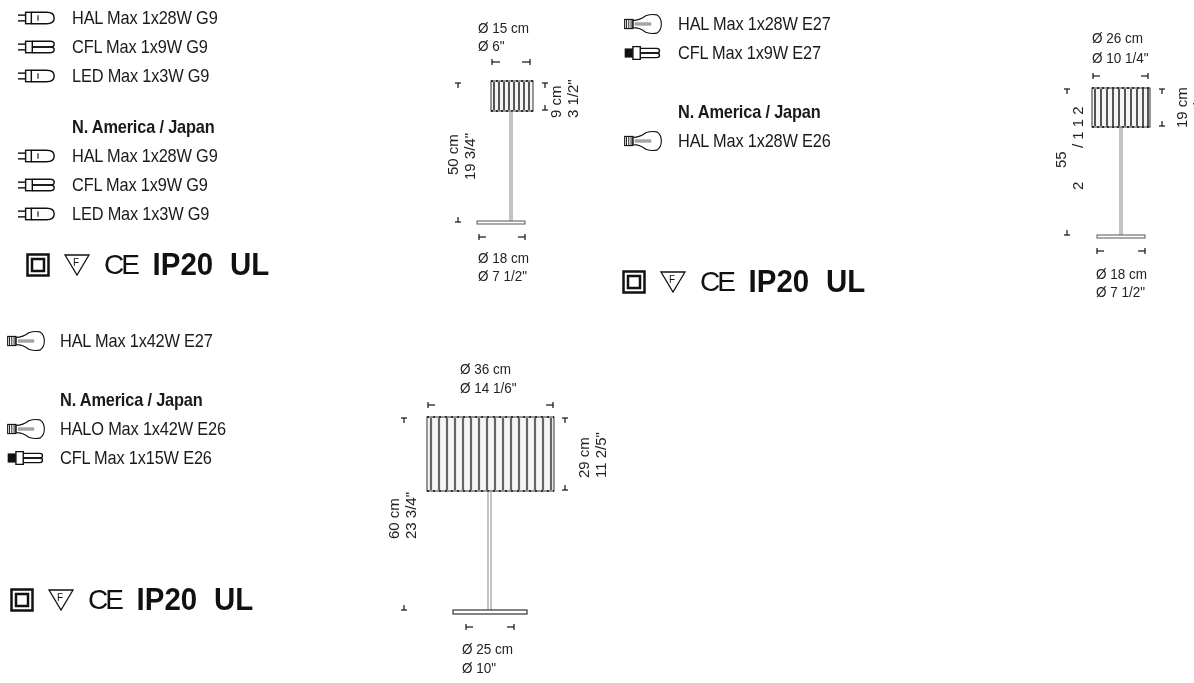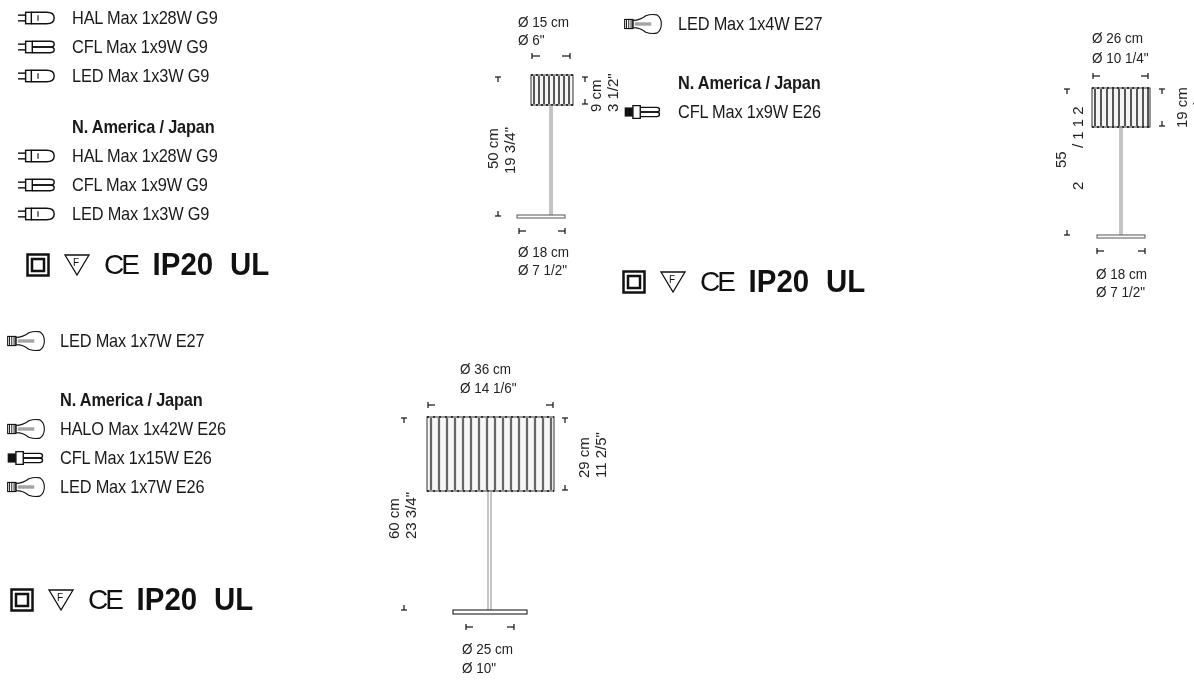--- a/index.html
+++ b/index.html
@@ -110,21 +110,21 @@
     <svg width="26" height="22" viewBox="0 0 26 22">
         <path d="M1 1 H25 L13 21 Z" fill="none" stroke="#111" stroke-width="1.3"></path>
         <text x="9" y="12" font-size="10" font-family="Liberation Sans, sans-serif" fill="#111">F</text>
       </svg>
   </span>
   <span class="cert-ce">CE</span>
   <span class="cert-text">IP20</span>
   <span class="cert-text">UL</span>
 </div>
 
-<div class="abs" style="left:440px; top:4px; width:180px; height:280px;margin-left:40px;">
+<div class="abs" style="left:440px; top:10px; width:180px; height:280px;">
   <span class="abs dim" style="left:38px; top:9px;">Ø 15 cm</span>
   <span class="abs dim" style="left:38px; top:27px;">Ø 6"</span>
   <svg class="abs" style="left:0; top:0;" width="180" height="280">
 
     <g stroke="#111" stroke-width="1.2">
       <line x1="52" y1="52" x2="60" y2="52"></line>
         <line x1="52" y1="49" x2="52" y2="55"></line>
       <line x1="82" y1="52" x2="90" y2="52"></line>
         <line x1="90" y1="49" x2="90" y2="55"></line>
 
@@ -170,31 +170,37 @@
   <span class="abs vdim rot" style="left:21px; top:170px;">19 3/4"</span>
   <span class="abs dim" style="left:38px; top:239px;">Ø 18 cm</span>
   <span class="abs dim" style="left:38px; top:257px;">Ø 7 1/2"</span>
 </div>
 
 <div class="abs" style="left:622px; top:9px;">
   <div class="row">
     <svg class="bulb" style="margin-right:14px">
         <use href="#sym-inc"></use>
       </svg>
-    <span class="spec">LED Max 1x4W E27</span>
+    <span class="spec">HAL Max 1x28W E27</span>
+  </div>
+  <div class="row">
+    <svg class="bulb" style="margin-right:14px">
+        <use href="#sym-cfl"></use>
+      </svg>
+    <span class="spec">CFL Max 1x9W E27</span>
   </div>
   <div style="height:30px"></div>
   <div class="row" style="padding-left:56px">
     <span class="spec spec-head">N. America / Japan</span>
   </div>
   <div class="row">
     <svg class="bulb" style="margin-right:14px">
-        <use href="#sym-cfl"></use>
-      </svg>
-    <span class="spec">CFL Max 1x9W E26</span>
+        <use href="#sym-inc"></use>
+      </svg>
+    <span class="spec">HAL Max 1x28W E26</span>
   </div>
 </div>
 
 <div class="abs certs" style="left:622px; top:264px;">
   <svg width="24" height="24" viewBox="0 0 24 24">
       <rect x="1.5" y="1.5" width="21" height="21" fill="none" stroke="#111" stroke-width="2.5"></rect>
       <rect x="6" y="6" width="12" height="12" fill="none" stroke="#111" stroke-width="2.5"></rect>
     </svg>
   <span style="display:inline-block;width:26px;height:22px">
     <svg width="26" height="22" viewBox="0 0 26 22">
@@ -257,43 +263,37 @@
   <span class="abs vdim rot" style="left:23px; top:170px;">2</span>
   <span class="abs dim" style="left:50px; top:245px;">Ø 18 cm</span>
   <span class="abs dim" style="left:50px; top:263px;">Ø 7 1/2"</span>
 </div>
 
 <div class="abs" style="left:5px; top:326px;">
   <div class="row">
     <svg class="bulb" style="margin-right:13px">
         <use href="#sym-inc"></use>
       </svg>
-    <span class="spec">LED Max 1x7W E27</span>
+    <span class="spec">HAL Max 1x42W E27</span>
   </div>
   <div style="height:30px"></div>
   <div class="row" style="padding-left:55px">
     <span class="spec spec-head">N. America / Japan</span>
   </div>
   <div class="row">
     <svg class="bulb" style="margin-right:13px">
         <use href="#sym-inc"></use>
       </svg>
     <span class="spec">HALO Max 1x42W E26</span>
   </div>
   <div class="row">
     <svg class="bulb" style="margin-right:13px">
         <use href="#sym-cfl"></use>
       </svg>
     <span class="spec">CFL Max 1x15W E26</span>
-  </div>
-  <div class="row">
-    <svg class="bulb" style="margin-right:13px">
-        <use href="#sym-inc"></use>
-      </svg>
-    <span class="spec">LED Max 1x7W E26</span>
   </div>
 </div>
 
 <div class="abs certs" style="left:10px; top:582px;">
   <svg width="24" height="24" viewBox="0 0 24 24">
       <rect x="1.5" y="1.5" width="21" height="21" fill="none" stroke="#111" stroke-width="2.5"></rect>
       <rect x="6" y="6" width="12" height="12" fill="none" stroke="#111" stroke-width="2.5"></rect>
     </svg>
   <span style="display:inline-block;width:26px;height:22px">
     <svg width="26" height="22" viewBox="0 0 26 22">

